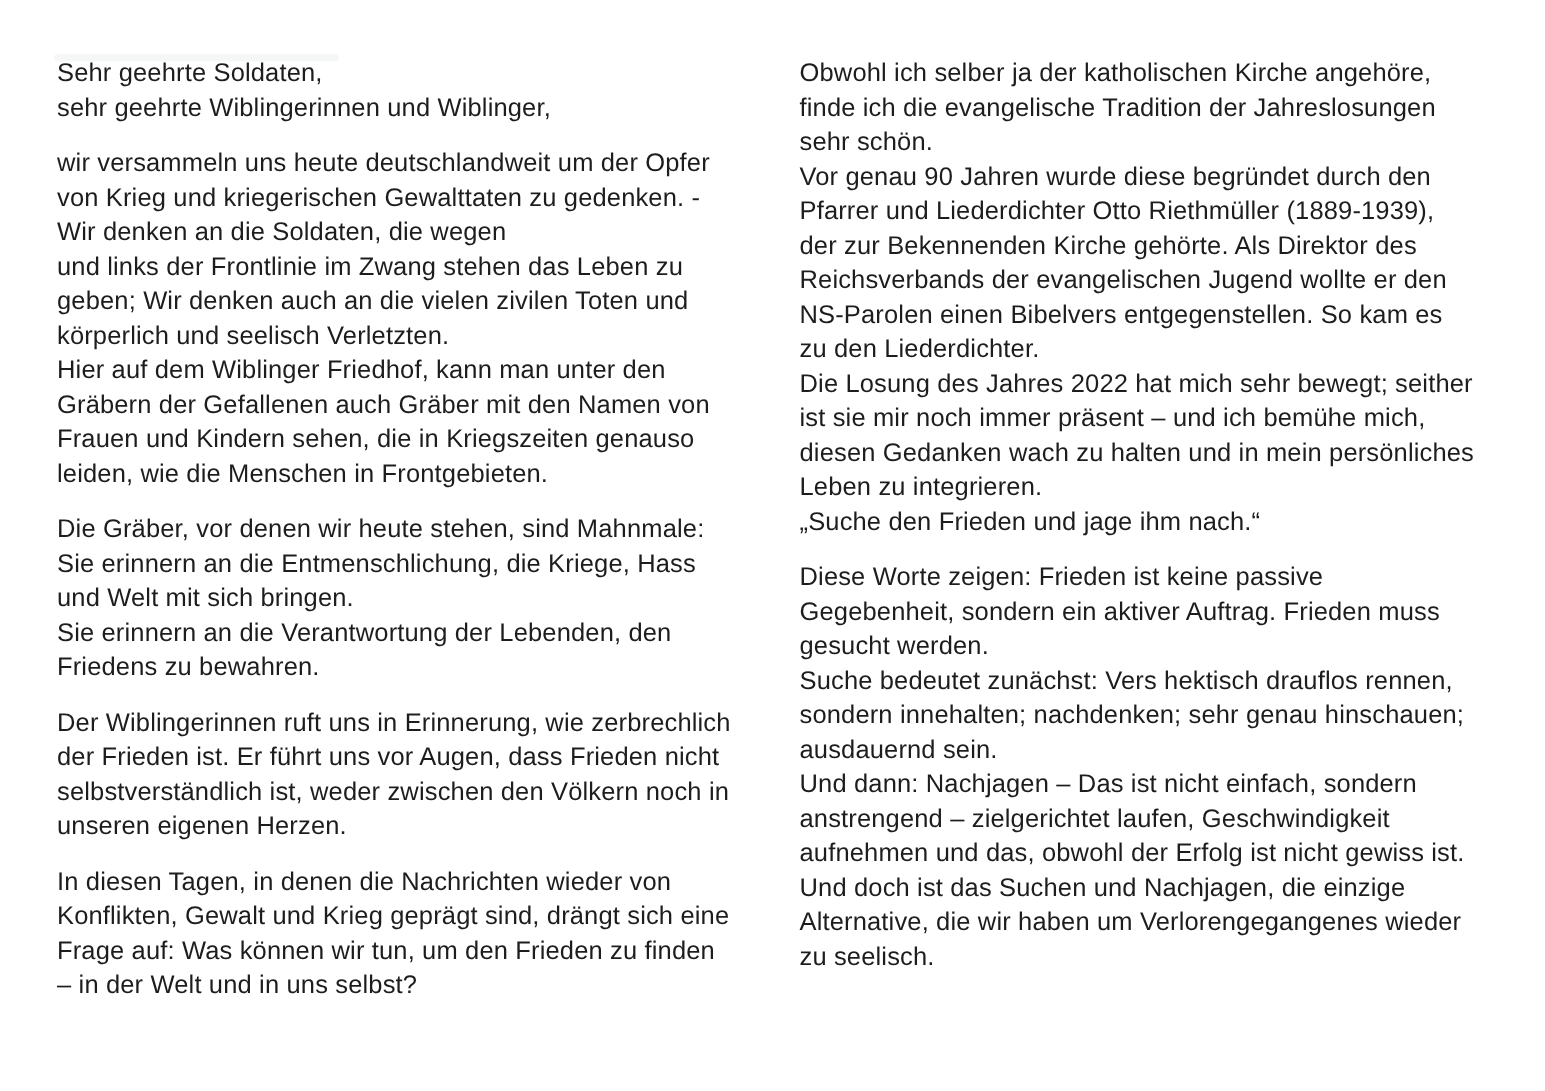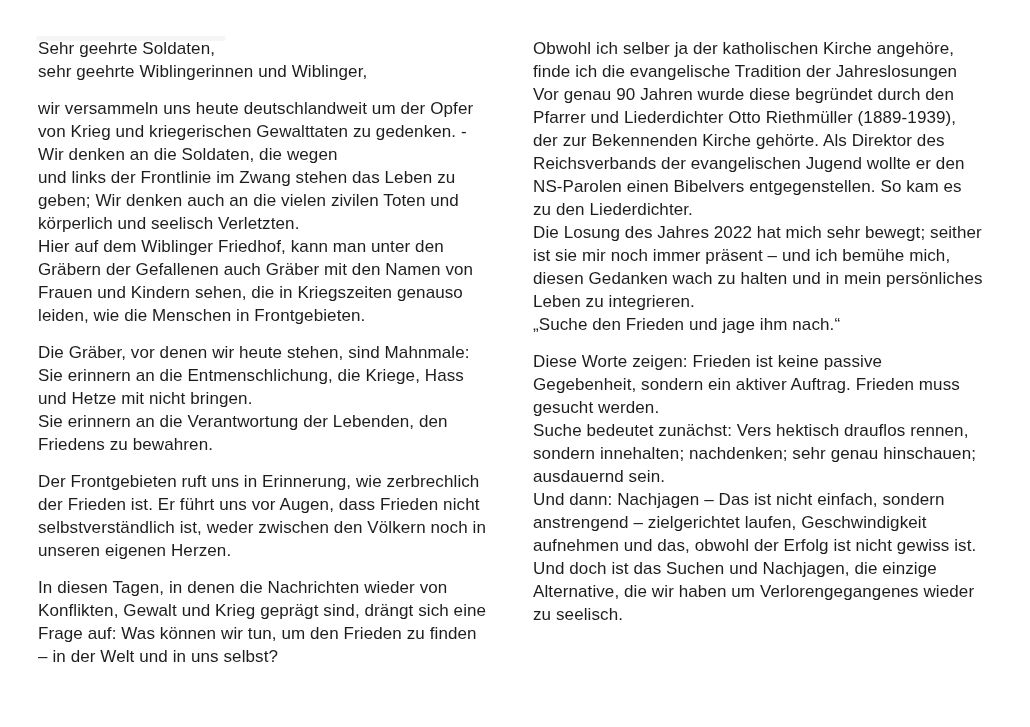--- a/index.html
+++ b/index.html
@@ -66,41 +66,42 @@
           <div class="line">geben; Wir denken auch an die vielen zivilen Toten und</div>
           <div class="line">körperlich und seelisch Verletzten.</div>
           <div class="line">Hier auf dem Wiblinger Friedhof, kann man unter den</div>
           <div class="line">Gräbern der Gefallenen auch Gräber mit den Namen von</div>
           <div class="line">Frauen und Kindern sehen, die in Kriegszeiten genauso</div>
           <div class="line">leiden, wie die Menschen in Frontgebieten.</div>
         </div>
         <div class="paragraph">
           <div class="line">Die Gräber, vor denen wir heute stehen, sind Mahnmale:</div>
           <div class="line">Sie erinnern an die Entmenschlichung, die Kriege, Hass</div>
-          <div class="line">und Hetze mit nicht bringen.</div>
+          <div class="line">und Welt mit sich bringen.</div>
           <div class="line">Sie erinnern an die Verantwortung der Lebenden, den</div>
           <div class="line">Friedens zu bewahren.</div>
         </div>
         <div class="paragraph">
-          <div class="line">Der Frontgebieten ruft uns in Erinnerung, wie zerbrechlich</div>
+          <div class="line">Der Wiblingerinnen ruft uns in Erinnerung, wie zerbrechlich</div>
           <div class="line">der Frieden ist. Er führt uns vor Augen, dass Frieden nicht</div>
           <div class="line">selbstverständlich ist, weder zwischen den Völkern noch in</div>
           <div class="line">unseren eigenen Herzen.</div>
         </div>
         <div class="paragraph">
           <div class="line">In diesen Tagen, in denen die Nachrichten wieder von</div>
           <div class="line">Konflikten, Gewalt und Krieg geprägt sind, drängt sich eine</div>
           <div class="line">Frage auf: Was können wir tun, um den Frieden zu finden</div>
           <div class="line">– in der Welt und in uns selbst?</div>
         </div>
       </div>
     <div class="column">
         <div class="paragraph">
           <div class="line">Obwohl ich selber ja der katholischen Kirche angehöre,</div>
           <div class="line">finde ich die evangelische Tradition der Jahreslosungen</div>
+          <div class="line">sehr schön.</div>
           <div class="line">Vor genau 90 Jahren wurde diese begründet durch den</div>
           <div class="line">Pfarrer und Liederdichter Otto Riethmüller (1889-1939),</div>
           <div class="line">der zur Bekennenden Kirche gehörte. Als Direktor des</div>
           <div class="line">Reichsverbands der evangelischen Jugend wollte er den</div>
           <div class="line">NS-Parolen einen Bibelvers entgegenstellen. So kam es</div>
           <div class="line">zu den Liederdichter.</div>
           <div class="line">Die Losung des Jahres 2022 hat mich sehr bewegt; seither</div>
           <div class="line">ist sie mir noch immer präsent – und ich bemühe mich,</div>
           <div class="line">diesen Gedanken wach zu halten und in mein persönliches</div>
           <div class="line">Leben zu integrieren.</div>

